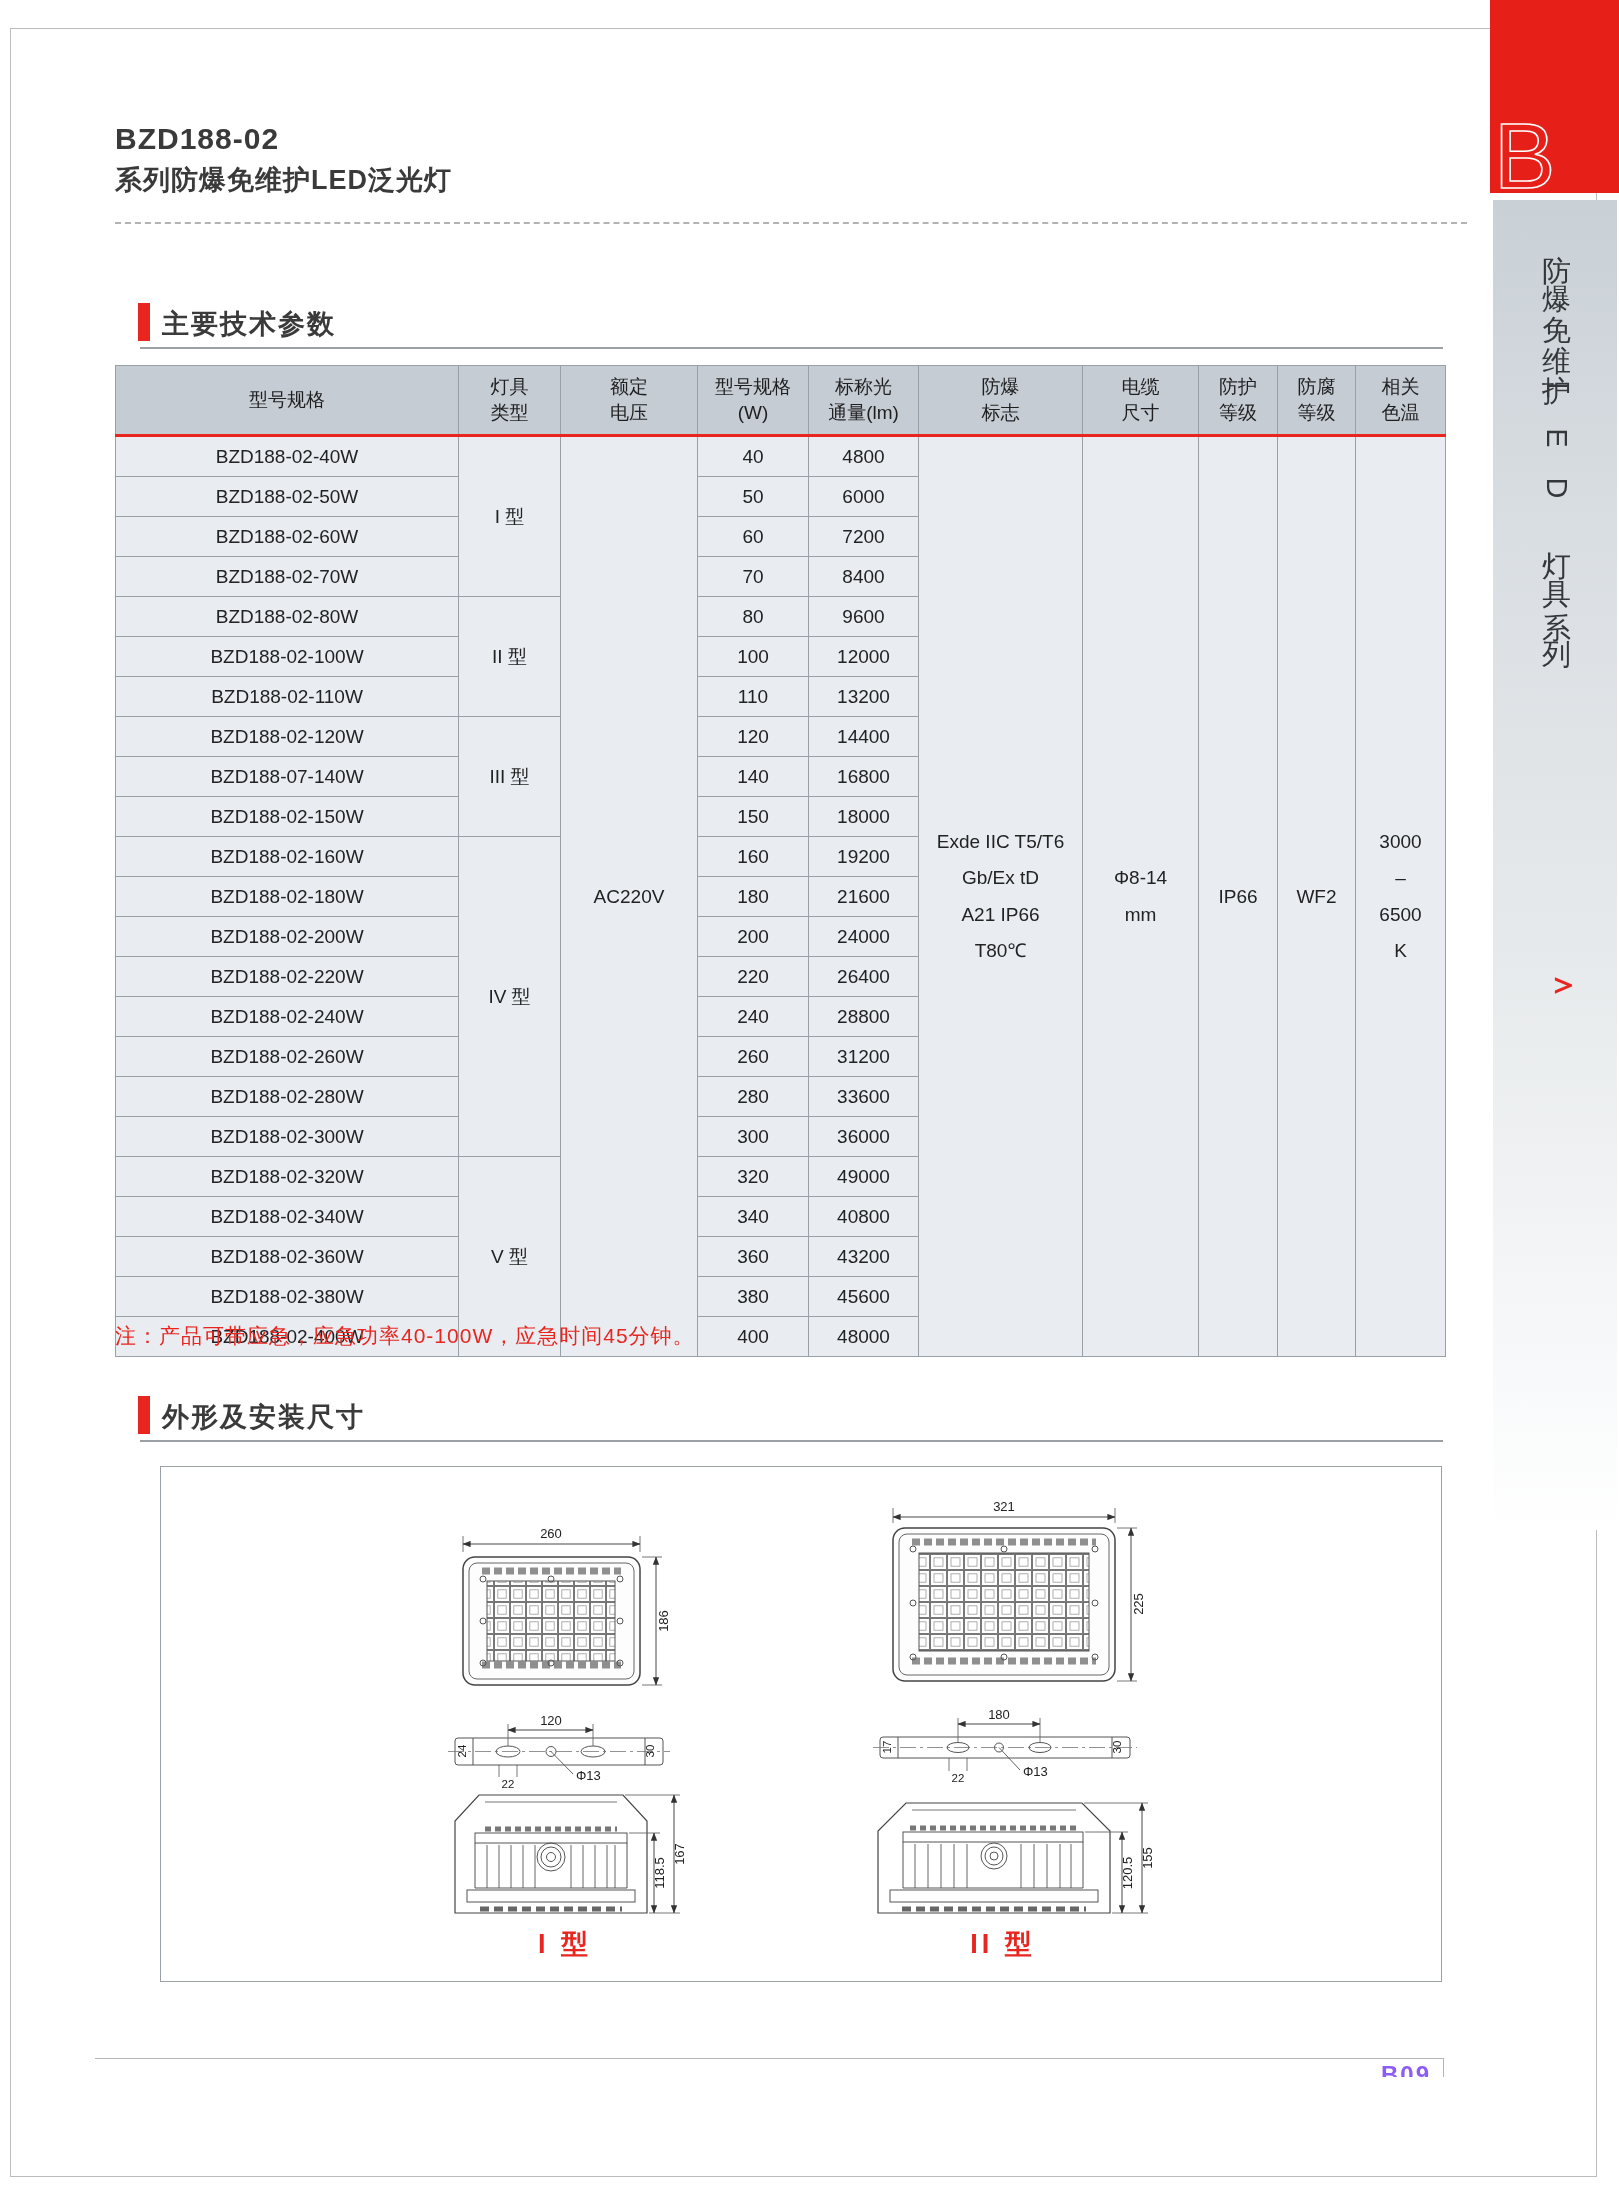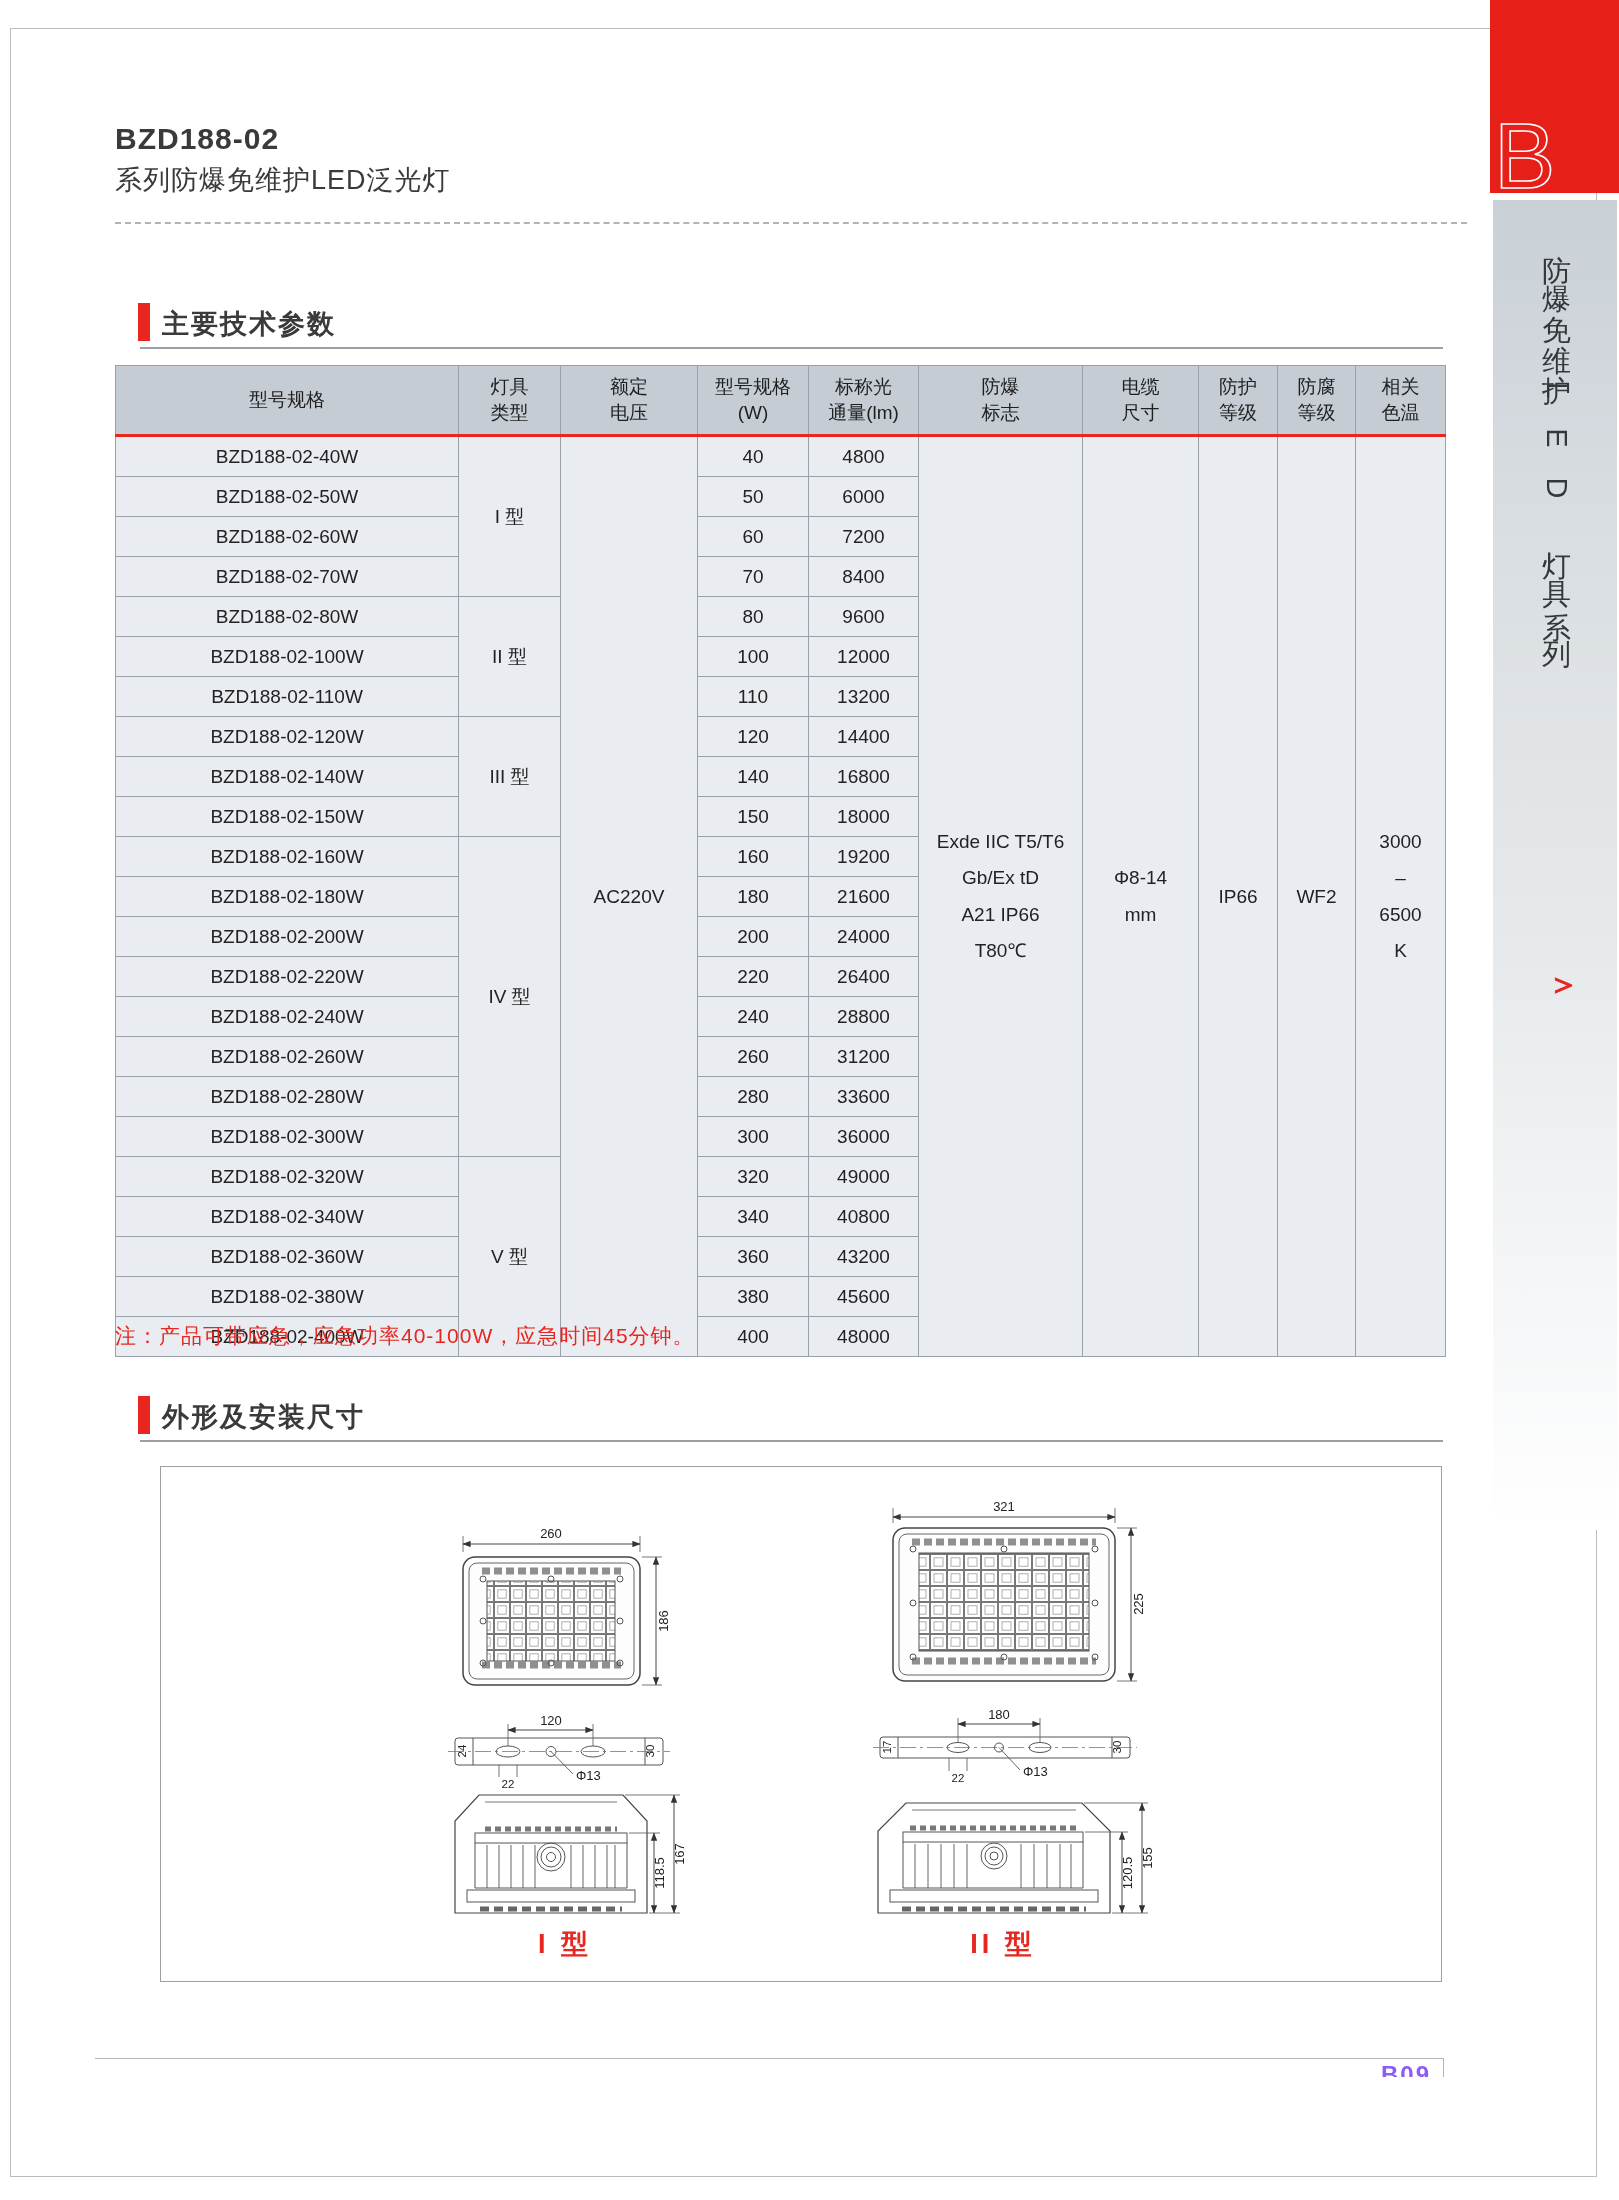--- a/index.html
+++ b/index.html
@@ -8,21 +8,21 @@
     font-family:"Liberation Sans", sans-serif; color:#333; overflow:hidden;
   }
   .abs { position:absolute; }
 
   
   .page-border { left:10px; top:28px; width:1585px; height:2147px;
     border:1px solid #b9bdc0; }
 
   
   .title1 { left:115px; top:122px; font-size:30px; font-weight:bold; color:#3a3a3a; letter-spacing:1px; }
-  .title2 { left:115px; top:162px; font-size:27px; font-weight:normal; color:#3a3a3a; letter-spacing:1px; }
+  .title2 { left:115px; top:162px; font-size:27px; font-weight:bold; color:#3a3a3a; letter-spacing:1px; }
   .title-dashes { left:115px; top:222px; width:1352px; border-top:2px dashed #b3b3b3; }
 
   
   .sec-bar { width:12px; height:38px; background:#e8251f; }
   .sec-title { font-size:27px; font-weight:bold; color:#3a3a3a; letter-spacing:2px; }
   .sec-rule { border-top:2px solid #9aa0a5; width:1303px; }
 
   
   table.spec { position:absolute; left:115px; top:365px; width:1330px;
     border-collapse:collapse; table-layout:fixed;padding-left:11px; }
@@ -154,21 +154,21 @@
         <td>110</td>
         <td>13200</td>
       </tr>
       <tr>
         <td>BZD188-02-120W</td>
         <td rowspan="3">III 型</td>
         <td>120</td>
         <td>14400</td>
       </tr>
       <tr>
-        <td>BZD188-02-140W</td>
+        <td>BZD188-07-140W</td>
         <td>140</td>
         <td>16800</td>
       </tr>
       <tr>
         <td>BZD188-02-150W</td>
         <td>150</td>
         <td>18000</td>
       </tr>
       <tr>
         <td>BZD188-02-160W</td>

